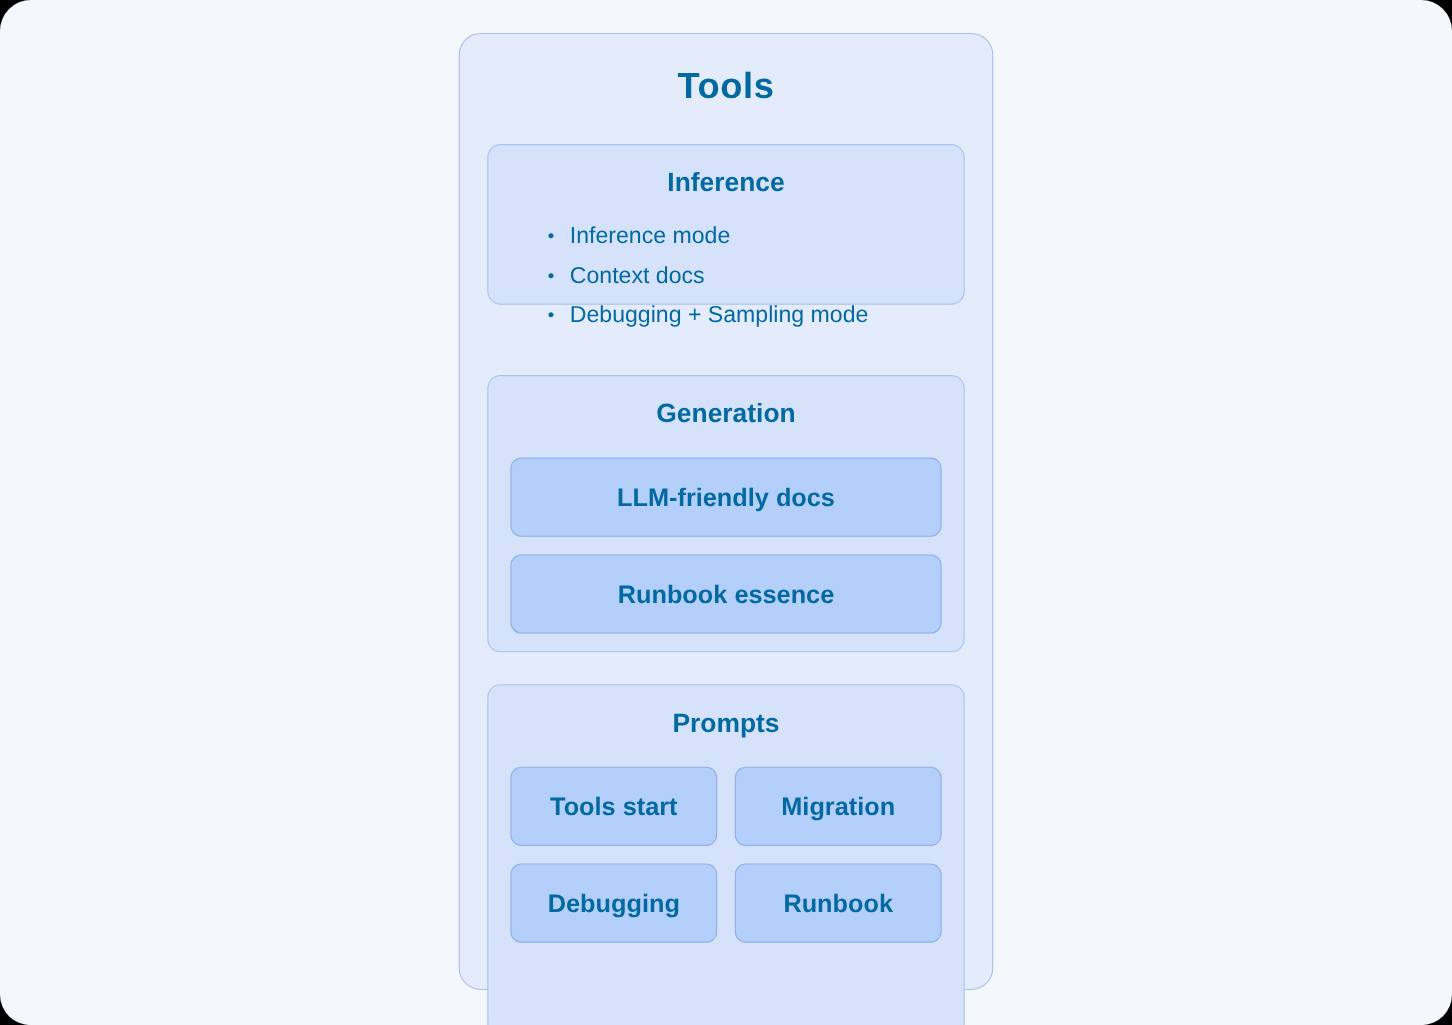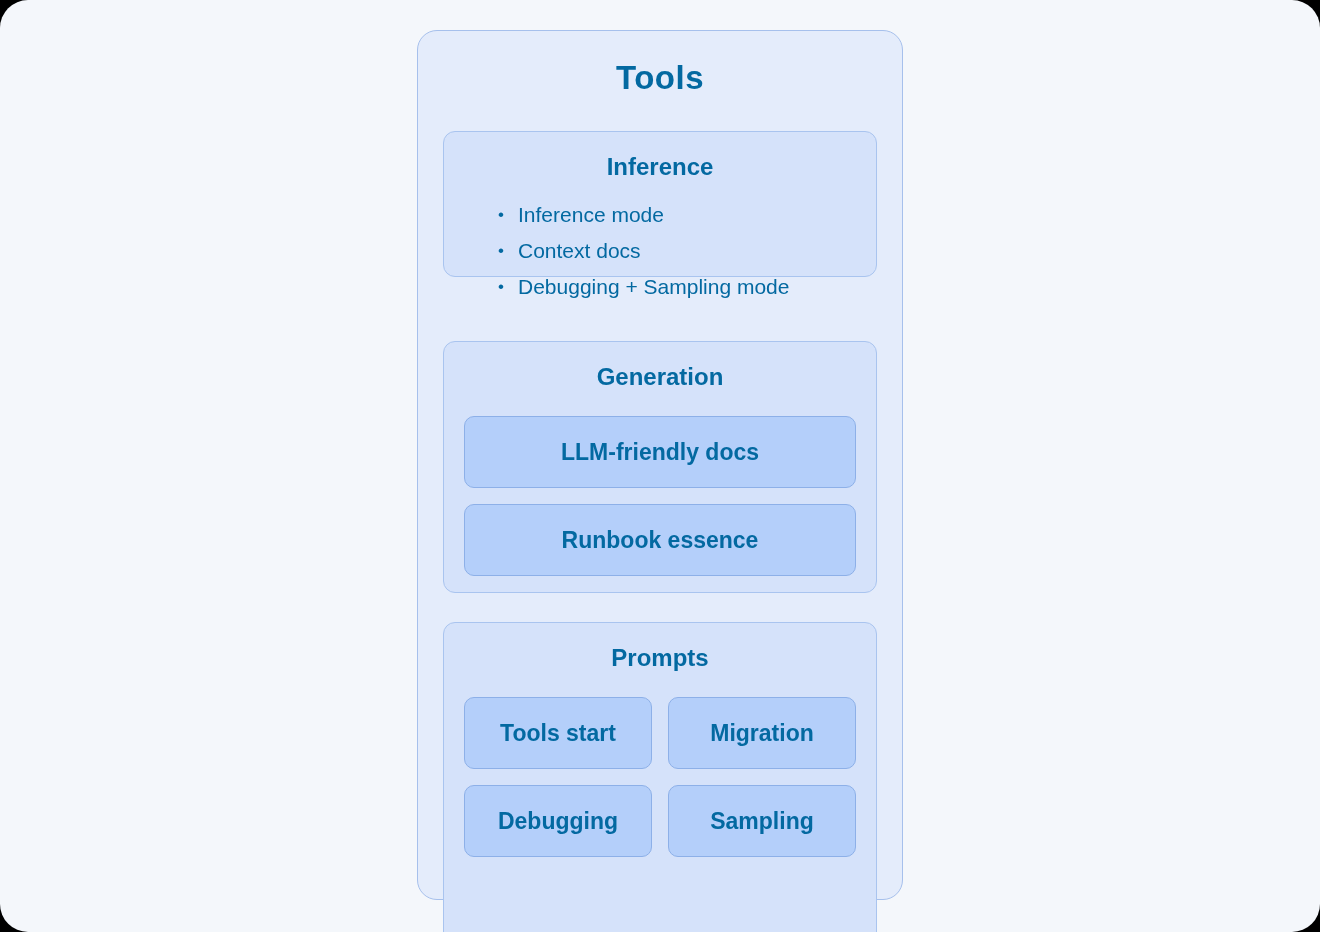--- a/index.html
+++ b/index.html
@@ -126,18 +126,18 @@
         <div class="chip">Runbook essence</div>
       </div>
     </div>
 
     <div class="card" id="card-prompts">
       <div class="card-title">Prompts</div>
       <div class="chip-grid">
         <div class="chip">Tools start</div>
         <div class="chip">Migration</div>
         <div class="chip">Debugging</div>
-        <div class="chip">Sampling</div>
+        <div class="chip">Runbook</div>
       </div>
     </div>
 
   </div>
 </div>
 
 </body></html>

